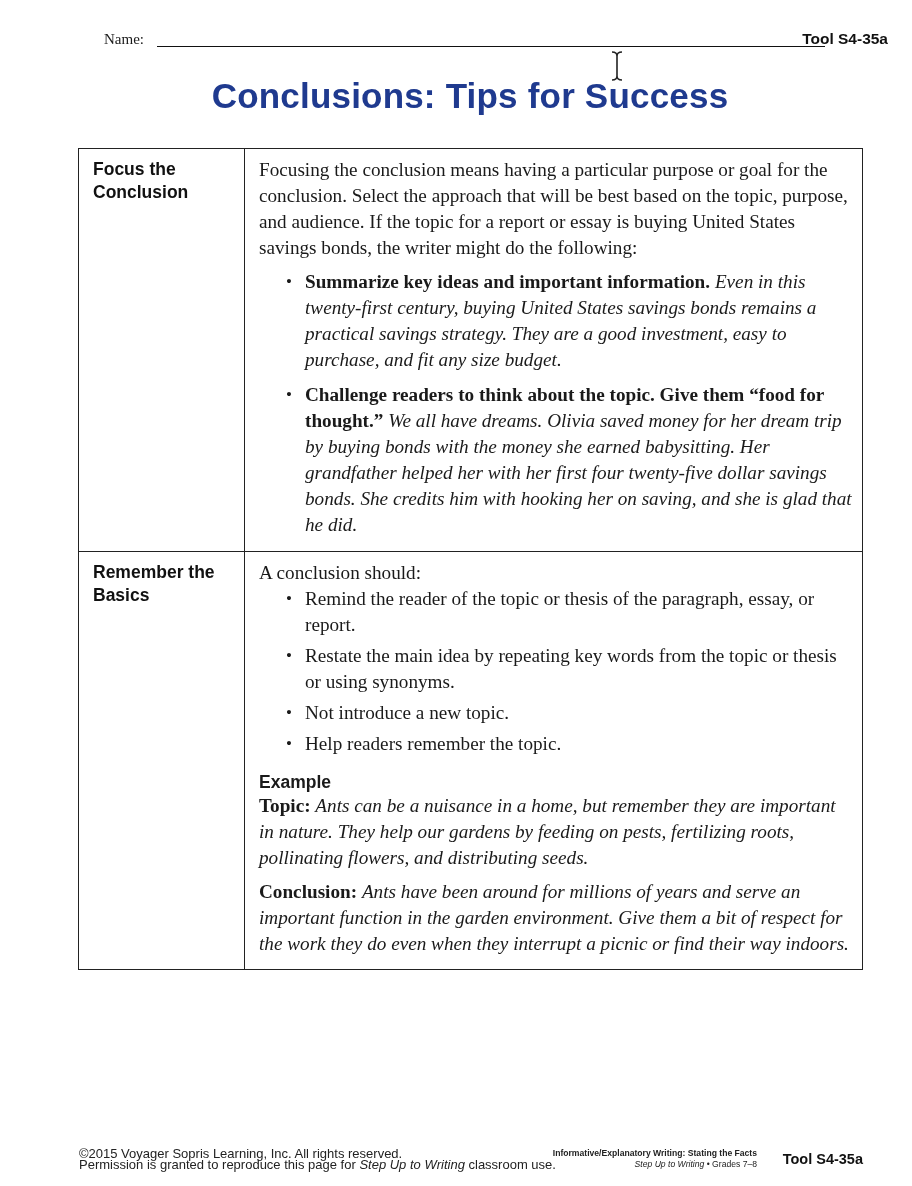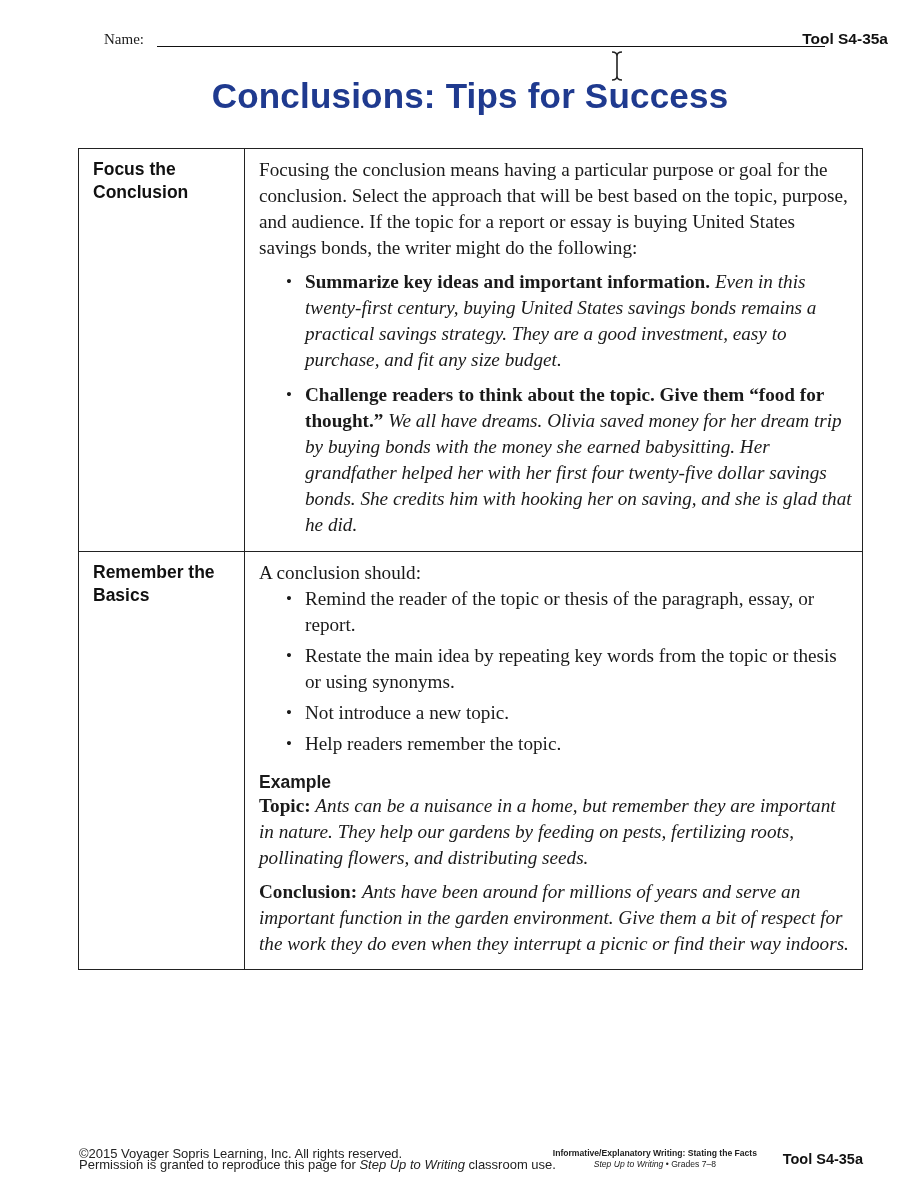--- a/index.html
+++ b/index.html
@@ -65,21 +65,21 @@
     ul.focus { margin: 0; padding: 0 0 0 46px; list-style: none; }
     ul.focus li { position: relative; margin-bottom: 9px; }
     ul.focus li::before {
       content: "•"; position: absolute; left: -19px; top: 0; font-size: 17px;
     }
     .footer-left {
       position: absolute; left: 79px; top: 1148px;
       font-family: "Liberation Sans", sans-serif; font-size: 13px; line-height: 11px; color: #222;
     }
     .footer-right {
-      position: absolute; right: 155px; top: 1148px; text-align: center;
+      position: absolute; right: 155px; top: 1148px; text-align: right;
       font-family: "Liberation Sans", sans-serif; font-size: 8.6px; line-height: 11px; color: #222;
     }
     .footer-right .series { font-weight: bold; }
     .footer-tool {
       position: absolute; right: 49px; top: 1151px;
       font-family: "Liberation Sans", sans-serif; font-weight: bold; font-size: 14.5px; color: #111;
     }
   </style>
 </head>
 <body>

